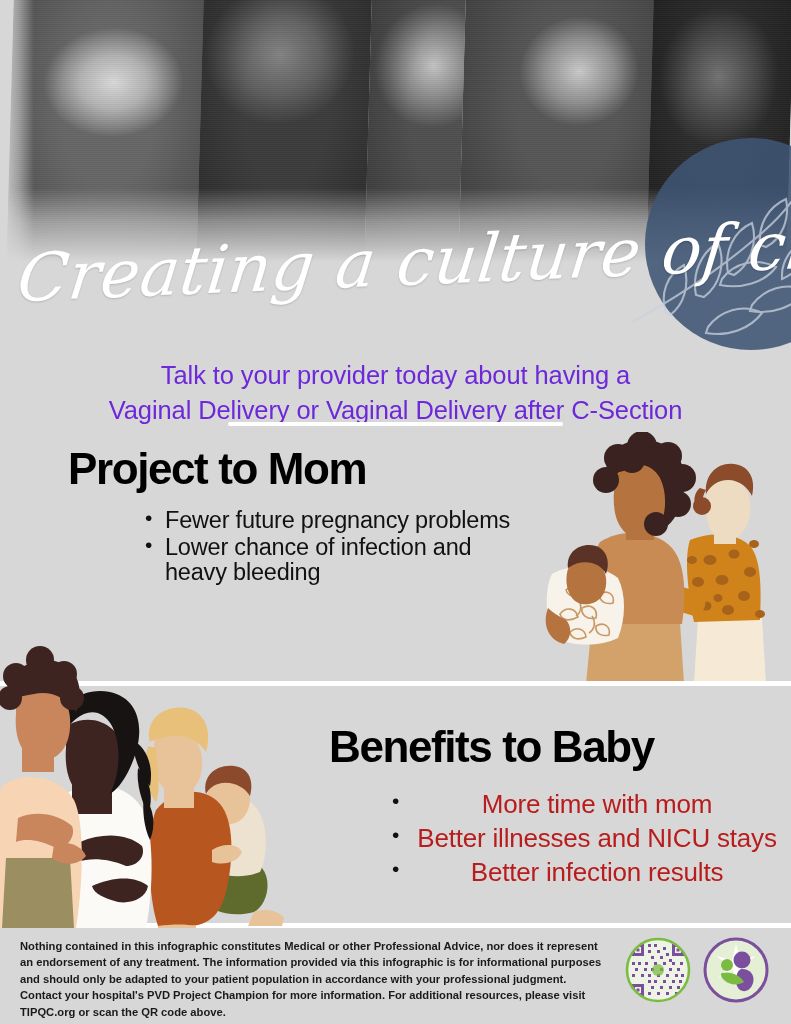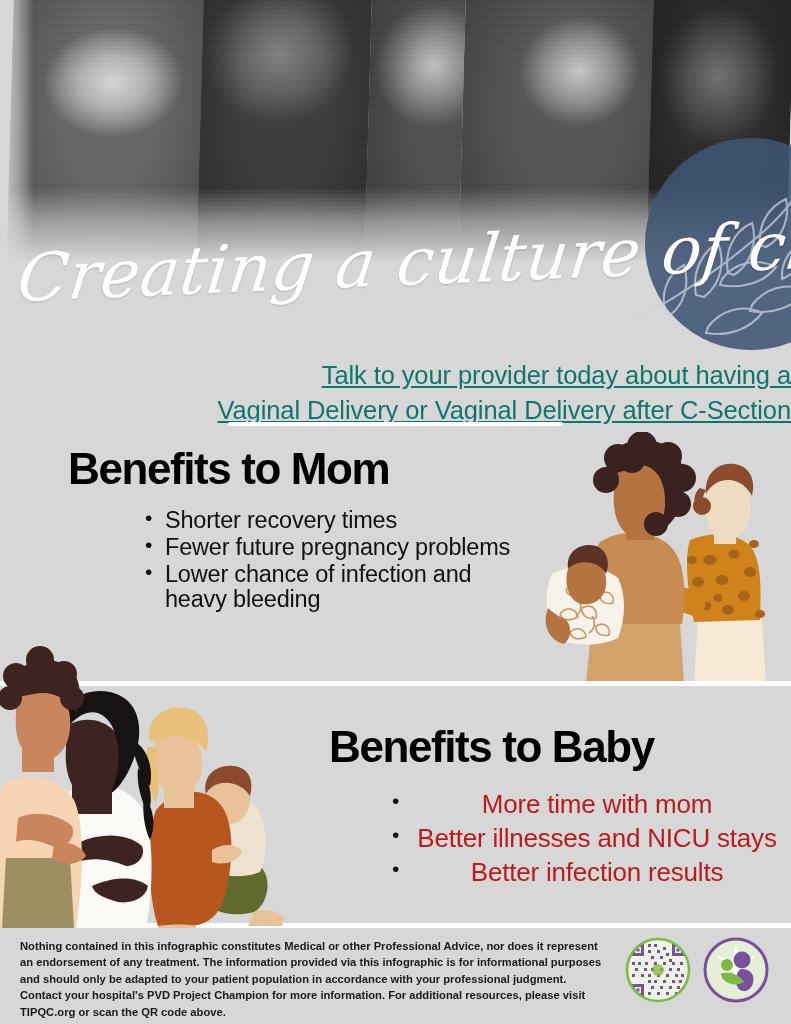--- a/index.html
+++ b/index.html
@@ -109,26 +109,25 @@
     line-height:1.0;
     transform:rotate(-2.4deg) skewX(-9deg);
     transform-origin:left center;
     text-shadow:0 1px 2px rgba(0,0,0,0.16);
     white-space:nowrap;
   }
 
   
   #subtitle{
     position:absolute; left:0; top:358px; width:791px;
-    text-align:right;
-    color:#0f766e;
+    text-align:center;
+    color:#6d28d9;
     font-size:25.5px;
     line-height:1.38;
     letter-spacing:-0.1px;
-    text-decoration:underline;
   }
   #subtitle .sline{ display:block; }
   #subtitle-rule{
     position:absolute; left:228px; top:422px;
     width:335px; height:4px; background:#ffffff; border-radius:2px;
   }
 
   
   #mom-heading{
     position:absolute; left:68px; top:444px;
@@ -253,23 +252,22 @@
   </svg>
 
   <div id="script-title">Creating a culture of change</div>
 
   <div id="subtitle">
     <span class="sline">Talk to your provider today about having a</span>
     <span class="sline">Vaginal Delivery or Vaginal Delivery after C-Section</span>
   </div>
   <div id="subtitle-rule"></div>
 
-  <div id="mom-heading">Benefits to Mom</div>
+  <div id="mom-heading">Project to Mom</div>
   <ul id="mom-list">
-    <li>Shorter recovery times</li>
     <li>Fewer future pregnancy problems</li>
     <li>Lower chance of infection and heavy bleeding</li>
   </ul>
 
   <svg id="mom-illus" viewBox="0 0 270 252">
 
     <path d="M176 186 L240 186 L244 252 L172 252 Z" fill="#f6ead6"></path>
 
     <path d="M168 108 C186 100 212 100 226 112 C238 122 240 150 238 188 L172 190 C166 160 162 126 168 108 Z" fill="#d0821b"></path>
     <g fill="#a8631a">

